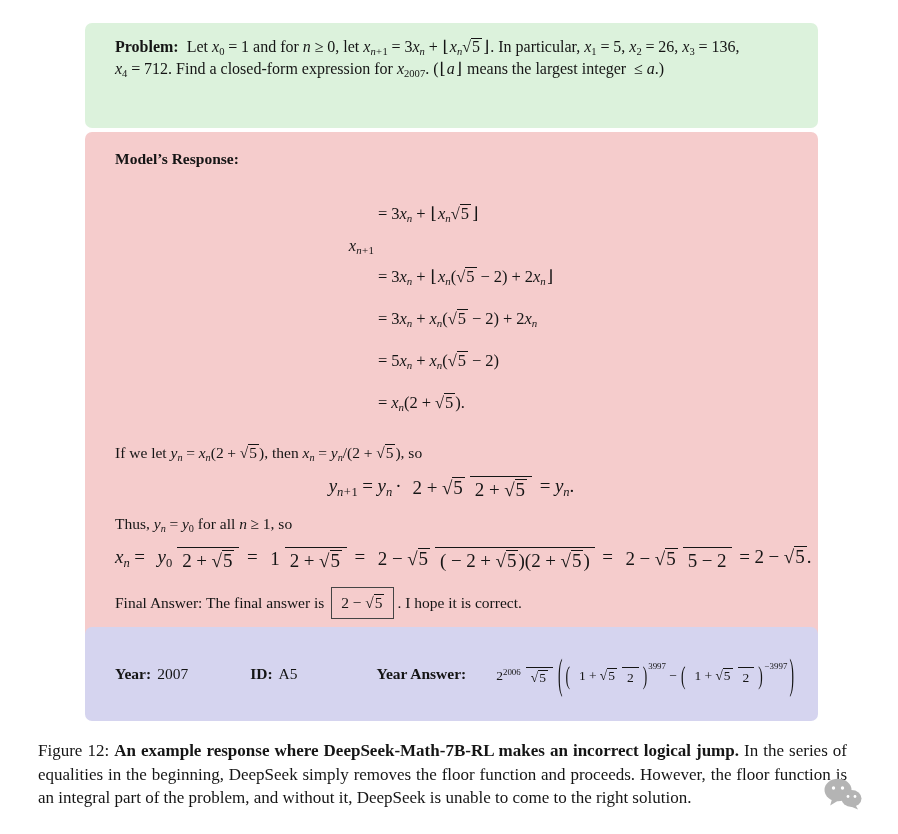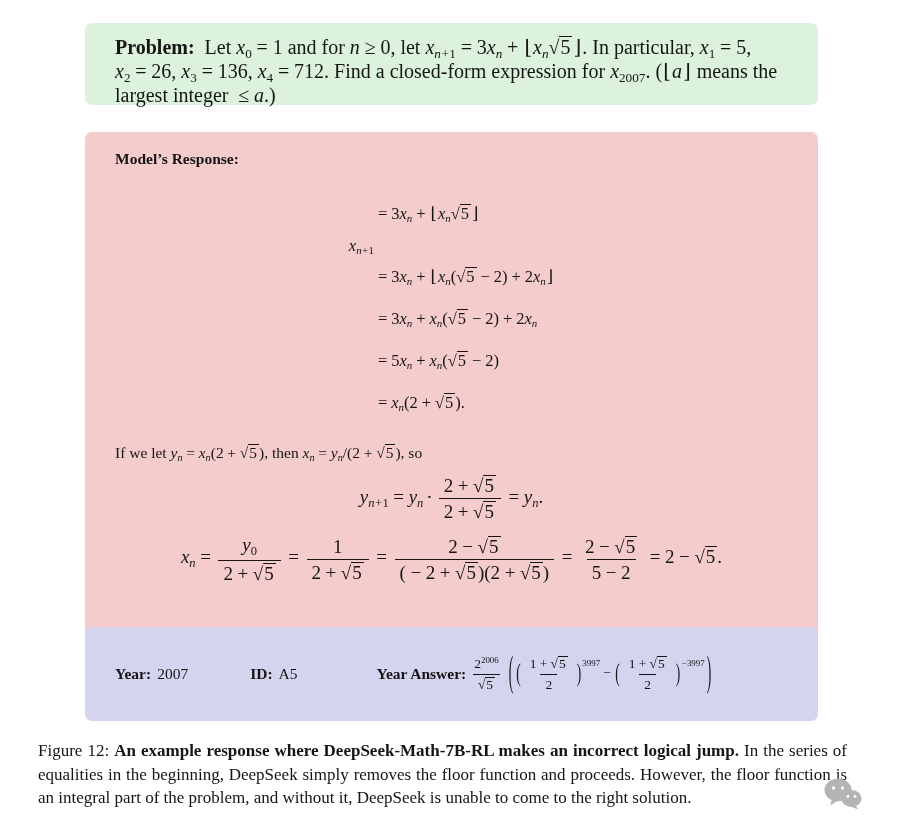--- a/index.html
+++ b/index.html
@@ -2,21 +2,21 @@
 <html><head>
 <meta charset="utf-8">
 <style>
   html,body { margin:0; padding:0; }
   body {
     width:898px; height:834px; background:#ffffff; position:relative;
     font-family:"Liberation Serif","DejaVu Serif",serif; color:#151515;
     overflow:hidden;
   }
   .box { position:absolute; left:85px; width:733px; border-radius:7px; box-sizing:border-box; }
-  .problem-box  { top:23px;  height:82px; background:var(--problem-bg,#dcf2dc);  padding:13px 30px; font-size:20px; line-height:22px; }
+  .problem-box  { top:23px;  height:105px; background:var(--problem-bg,#dcf2dc);  padding:13px 30px; font-size:16px; line-height:22px; }
   .response-box { top:132px; height:573px; background:var(--response-bg,#f5cccc); padding:16px 30px 0; font-size:15.5px; line-height:21px; }
   .meta-box     { top:627px; height:94px;  background:var(--meta-bg,#d5d4ef);     padding:0 30px; display:flex; align-items:center; }
 
   b, .bold { font-weight:bold; }
 
   
   .math { display:inline-block; white-space:nowrap; }
   .mrow { display:inline; }
   .mi { font-style:italic; }
   .mn {}
@@ -24,21 +24,21 @@
   .mo-tight { display:inline-block; padding:0 0.16em; }
   .mfence { display:inline-block; padding:0 1px; }
   sub, sup { font-size:0.66em; line-height:1; }
   sub { vertical-align:-0.3em; }
   sup { vertical-align:0.6em; }
   sup.hi { vertical-align:1.25em; }
   sub .mo, sup .mo, sub .mo-tight, sup .mo-tight { padding:0 0.04em; }
   .msqrt { display:inline-block; white-space:nowrap; line-height:1.05; }
   .msqrt .radical { display:inline-block; }
   .msqrt .radicand { display:inline-block; border-top:1.4px solid currentColor; padding:0 2px 0 1px; }
-  .mfrac { display:inline-flex; flex-direction:column; align-items:center; vertical-align:middle; margin:0 3px; text-align:center; }
+  .mfrac { display:inline-flex; flex-direction:row; align-items:center; vertical-align:middle; margin:0 3px; text-align:center; }
   .mfrac .num { padding:0 5px 2px; }
   .mfrac .den { border-top:1.4px solid currentColor; padding:2px 5px 0; }
   .paren-big { display:inline-block; transform:scaleY(1.9); padding:0 1px; }
   .paren-Big { display:inline-block; transform:scaleY(3.1); padding:0 2px; }
   .mboxed { display:inline-block; border:1px solid #444; padding:4px 9px 5px; margin:0 3px; }
 
   
   .response-heading { font-weight:bold; font-size:15.5px; }
   .derivation { display:grid; grid-template-columns:max-content max-content; justify-content:center;
                 row-gap:10px; margin-top:34px; font-size:16.5px; }
@@ -46,21 +46,21 @@
   .eq-rhs { text-align:left; }
   .para { margin-top:16px; }
   .display-eq { text-align:center; font-size:19px; margin-top:12px; }
   .final-line { margin-top:15px; }
 
   
   .meta-item { font-size:15.5px; white-space:nowrap; display:flex; align-items:center; }
   .meta-id { margin-left:62px;justify-content:center; }
   .meta-answer { margin-left:79px; }
   .meta-item .val { margin-left:6px; }
-  .meta-math { font-size:13.5px; margin-left:0; }
+  .meta-math { font-size:13.5px; margin-left:22px; }
 
   
   .caption { position:absolute; left:38px; right:51px; top:716px;
              font-size:17px; line-height:23.5px; text-align:justify;margin-top:23px; }
 
   
   .watermark { position:absolute; right:28px; top:778px; display:flex; align-items:center;
                color:var(--watermark-gray,#b4b4b4); font-size:22px; letter-spacing:2px;
                font-family:"Liberation Sans","DejaVu Sans",sans-serif; }
   .watermark svg { margin-right:8px; }
@@ -84,33 +84,35 @@
       <div class="eq-lhs"></div>
       <div class="eq-rhs"><span class="math"><span class="mrow"><span class="mo">=</span><span class="mn">5</span><span class="mi">x</span><sub><span class="mi">n</span></sub><span class="mo">+</span><span class="mi">x</span><sub><span class="mi">n</span></sub><span class="mn">(</span><span class="msqrt"><span class="radical">√</span><span class="radicand"><span class="mrow"><span class="mn">5</span></span></span></span><span class="mo">−</span><span class="mn">2</span><span class="mn">)</span></span></span></div>
       <div class="eq-lhs"></div>
       <div class="eq-rhs"><span class="math"><span class="mrow"><span class="mo">=</span><span class="mi">x</span><sub><span class="mi">n</span></sub><span class="mn">(</span><span class="mn">2</span><span class="mo">+</span><span class="msqrt"><span class="radical">√</span><span class="radicand"><span class="mrow"><span class="mn">5</span></span></span></span><span class="mn">)</span><span class="mn">.</span></span></span></div>
     </div>
   <div class="para" style="margin-top:18px;">If we let <span class="math"><span class="mrow"><span class="mi">y</span><sub><span class="mi">n</span></sub><span class="mo">=</span><span class="mi">x</span><sub><span class="mi">n</span></sub><span class="mn">(</span><span class="mn">2</span><span class="mo">+</span><span class="msqrt"><span class="radical">√</span><span class="radicand"><span class="mrow"><span class="mn">5</span></span></span></span><span class="mn">)</span></span></span>, then <span class="math"><span class="mrow"><span class="mi">x</span><sub><span class="mi">n</span></sub><span class="mo">=</span><span class="mi">y</span><sub><span class="mi">n</span></sub><span class="mn">/</span><span class="mn">(</span><span class="mn">2</span><span class="mo">+</span><span class="msqrt"><span class="radical">√</span><span class="radicand"><span class="mrow"><span class="mn">5</span></span></span></span><span class="mn">)</span></span></span>, so</div>
   <div class="display-eq"><span class="math"><span class="mrow"><span class="mi">y</span><sub><span class="mrow"><span class="mi">n</span><span class="mo">+</span><span class="mn">1</span></span></sub><span class="mo">=</span><span class="mi">y</span><sub><span class="mi">n</span></sub><span class="mo-tight">·</span><span class="mfrac">
             <span class="num"><span class="mrow"><span class="mn">2</span><span class="mo">+</span><span class="msqrt"><span class="radical">√</span><span class="radicand"><span class="mrow"><span class="mn">5</span></span></span></span></span></span>
             <span class="den"><span class="mrow"><span class="mn">2</span><span class="mo">+</span><span class="msqrt"><span class="radical">√</span><span class="radicand"><span class="mrow"><span class="mn">5</span></span></span></span></span></span>
           </span><span class="mo">=</span><span class="mi">y</span><sub><span class="mi">n</span></sub><span class="mn">.</span></span></span></div>
+  <div class="para" style="margin-top:13px;">Thus, <span class="math"><span class="mrow"><span class="mi">y</span><sub><span class="mi">n</span></sub><span class="mo">=</span><span class="mi">y</span><sub><span class="mn">0</span></sub></span></span> for all <span class="math"><span class="mrow"><span class="mi">n</span><span class="mo">≥</span><span class="mn">1</span></span></span>, so</div>
   <div class="display-eq"><span class="math"><span class="mrow"><span class="mi">x</span><sub><span class="mi">n</span></sub><span class="mo">=</span><span class="mfrac">
             <span class="num"><span class="mrow"><span class="mi">y</span><sub><span class="mn">0</span></sub></span></span>
             <span class="den"><span class="mrow"><span class="mn">2</span><span class="mo">+</span><span class="msqrt"><span class="radical">√</span><span class="radicand"><span class="mrow"><span class="mn">5</span></span></span></span></span></span>
           </span><span class="mo">=</span><span class="mfrac">
             <span class="num"><span class="mrow"><span class="mn">1</span></span></span>
             <span class="den"><span class="mrow"><span class="mn">2</span><span class="mo">+</span><span class="msqrt"><span class="radical">√</span><span class="radicand"><span class="mrow"><span class="mn">5</span></span></span></span></span></span>
           </span><span class="mo">=</span><span class="mfrac">
             <span class="num"><span class="mrow"><span class="mn">2</span><span class="mo">−</span><span class="msqrt"><span class="radical">√</span><span class="radicand"><span class="mrow"><span class="mn">5</span></span></span></span></span></span>
             <span class="den"><span class="mrow"><span class="mn">(</span><span class="mo">−</span><span class="mn">2</span><span class="mo">+</span><span class="msqrt"><span class="radical">√</span><span class="radicand"><span class="mrow"><span class="mn">5</span></span></span></span><span class="mn">)</span><span class="mn">(</span><span class="mn">2</span><span class="mo">+</span><span class="msqrt"><span class="radical">√</span><span class="radicand"><span class="mrow"><span class="mn">5</span></span></span></span><span class="mn">)</span></span></span>
           </span><span class="mo">=</span><span class="mfrac">
             <span class="num"><span class="mrow"><span class="mn">2</span><span class="mo">−</span><span class="msqrt"><span class="radical">√</span><span class="radicand"><span class="mrow"><span class="mn">5</span></span></span></span></span></span>
             <span class="den"><span class="mrow"><span class="mn">5</span><span class="mo">−</span><span class="mn">2</span></span></span>
           </span><span class="mo">=</span><span class="mn">2</span><span class="mo">−</span><span class="msqrt"><span class="radical">√</span><span class="radicand"><span class="mrow"><span class="mn">5</span></span></span></span><span class="mn">.</span></span></span></div>
+  <div class="final-line">Final Answer: The final answer is <span class="math"><span class="mrow"><span class="mboxed"><span class="mrow"><span class="mn">2</span><span class="mo">−</span><span class="msqrt"><span class="radical">√</span><span class="radicand"><span class="mrow"><span class="mn">5</span></span></span></span></span></span></span></span>. I hope it is correct.</div>
 </div>
 
 <div class="box meta-box">
   <div class="meta-item meta-year">
     <b>Year:</b>
     <span class="val">2007</span>
   </div>
   <div class="meta-item meta-id">
     <b>ID:</b>
     <span class="val">A5</span>

